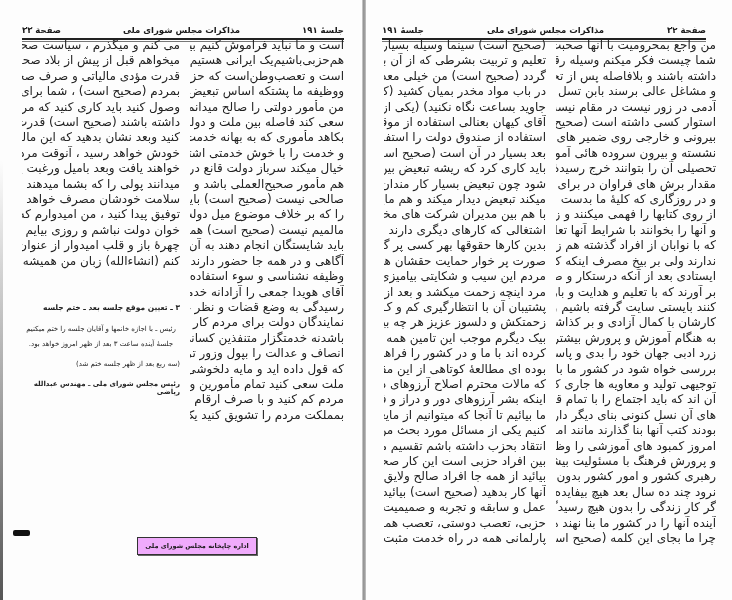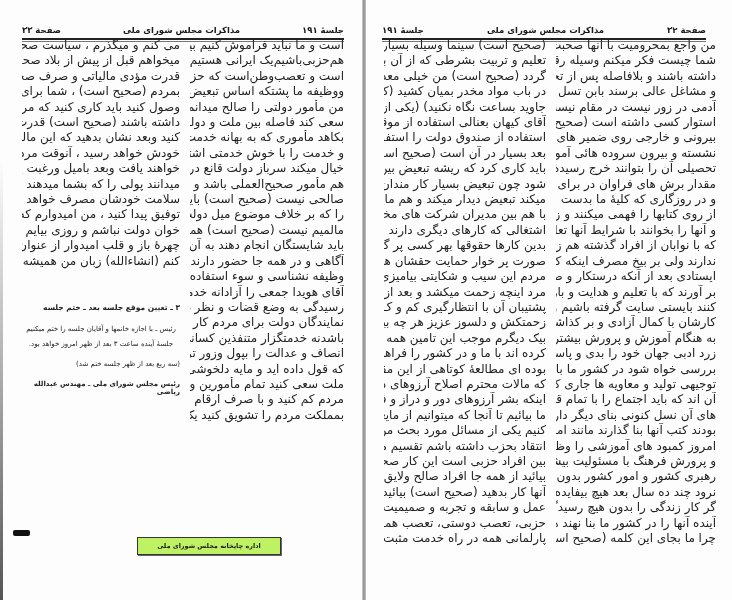--- a/index.html
+++ b/index.html
@@ -33,24 +33,24 @@
   
   .rp-colR { left: 556px; top: 38px; width: 160px; height: 520px; }
   .rp-colL { left: 384px; top: 38px; width: 162px; height: 520px; }
 
   .section { position: absolute; direction: rtl; text-align: right; font-size: 7px; color: #222; }
   .section-title { left: 22px; top: 303px; width: 158px; font-weight: bold; font-size: 7.5px; }
   .section-text { left: 22px; top: 322px; width: 158px; text-align: center; line-height: 15.4px; }
   .section-note { left: 22px; top: 360px; width: 158px; }
   .section-sign { left: 22px; top: 380px; width: 158px; text-align: right; font-weight: bold; }
 
-  .footer-box { position: absolute; left: 137px; top: 537px; width: 144px; height: 18px;
+  .footer-box { position: absolute; left: 137px; top: 537px; width: 120px; height: 18px;
                 border: 1.5px solid #333; box-shadow: 1px 1px 0 #666; direction: rtl;
                 font-size: 6.5px; font-weight: bold; display: flex; align-items: center;
-                justify-content: center; background: #bef264; }
+                justify-content: center; background: #f0abfc; }
   .speck { position: absolute; left: 13px; top: 530px; width: 17px; height: 6px; background: #111;
            border-radius: 2px; }
 </style>
 </head>
 <body>
 
 <div class="spread">
 
   <div class="page left">
     <div class="left-edge"></div>

